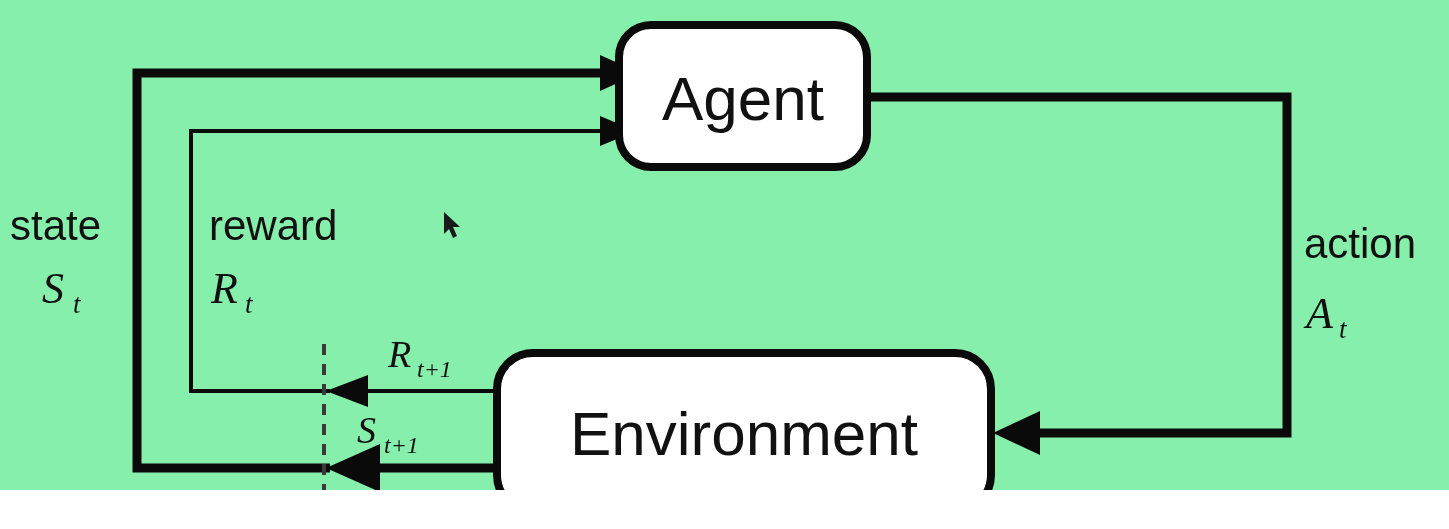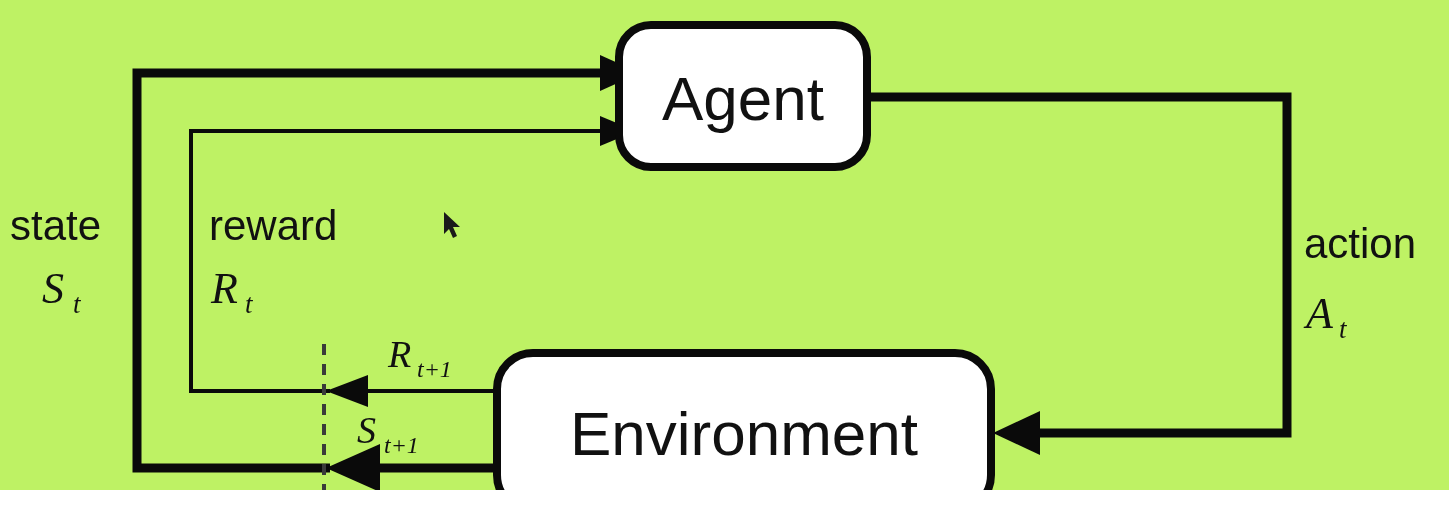--- a/index.html
+++ b/index.html
@@ -4,21 +4,21 @@
 <style>
   html, body {
     margin: 0;
     padding: 0;
     background: #ffffff;
   }
   #canvas {
     position: relative;
     width: 1449px;
     height: 490px;
-    background: #bef264;
+    background: #86efac;
     overflow: hidden;
     font-family: "Liberation Sans", sans-serif;
   }
   #diagram-svg {
     position: absolute;
     left: 0;
     top: 0;
     width: 1449px;
     height: 529px;
   }

